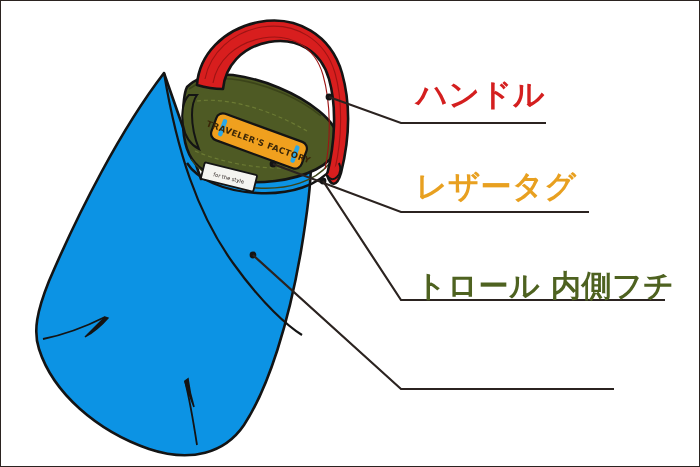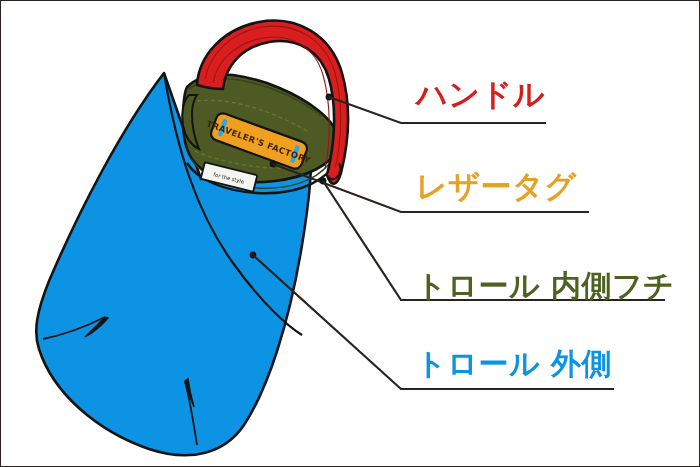--- a/index.html
+++ b/index.html
@@ -131,15 +131,14 @@
     </g>
 
   </svg>
 
   <div class="callout callout-tag">レザータグ</div>
 
   <div class="callout callout-handle">ハンドル</div>
 
   <div class="callout callout-inner">トロール 内側フチ</div>
 
-  <div class="callout callout-outer">トロール 外側</div>
 
 </div>
 
 </body></html>

